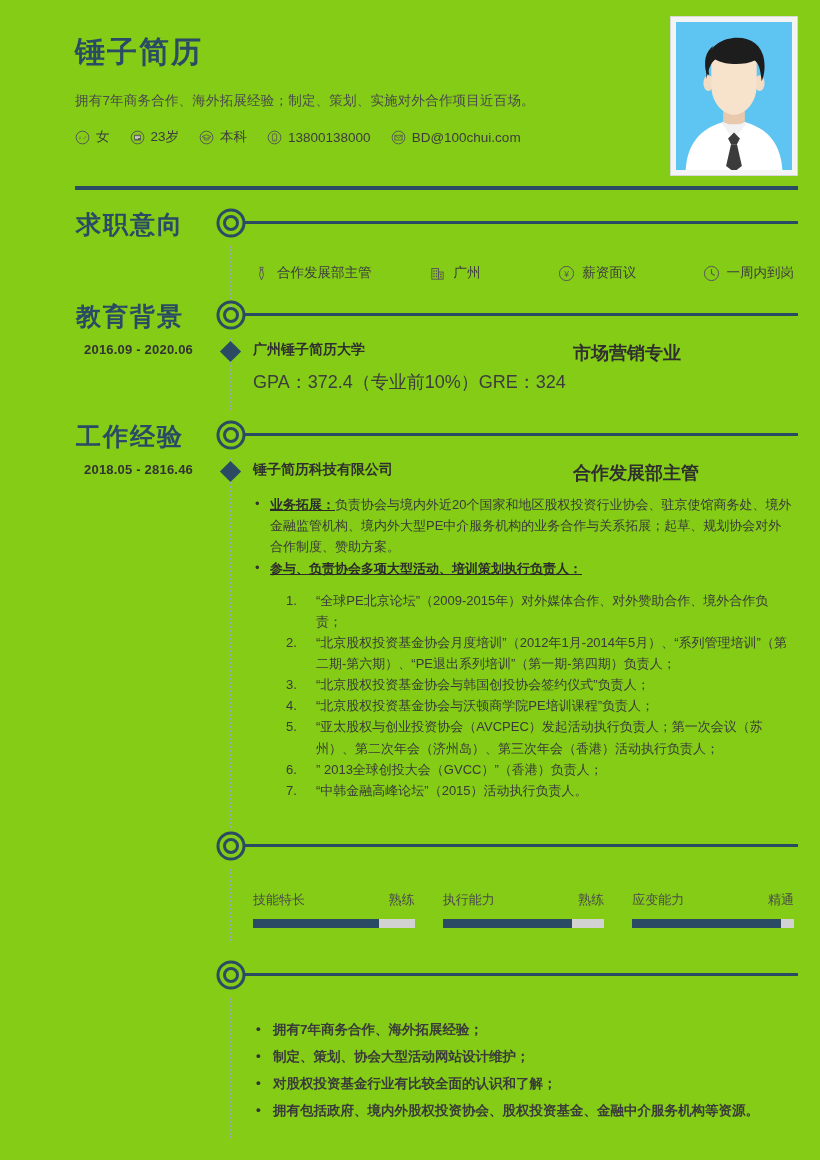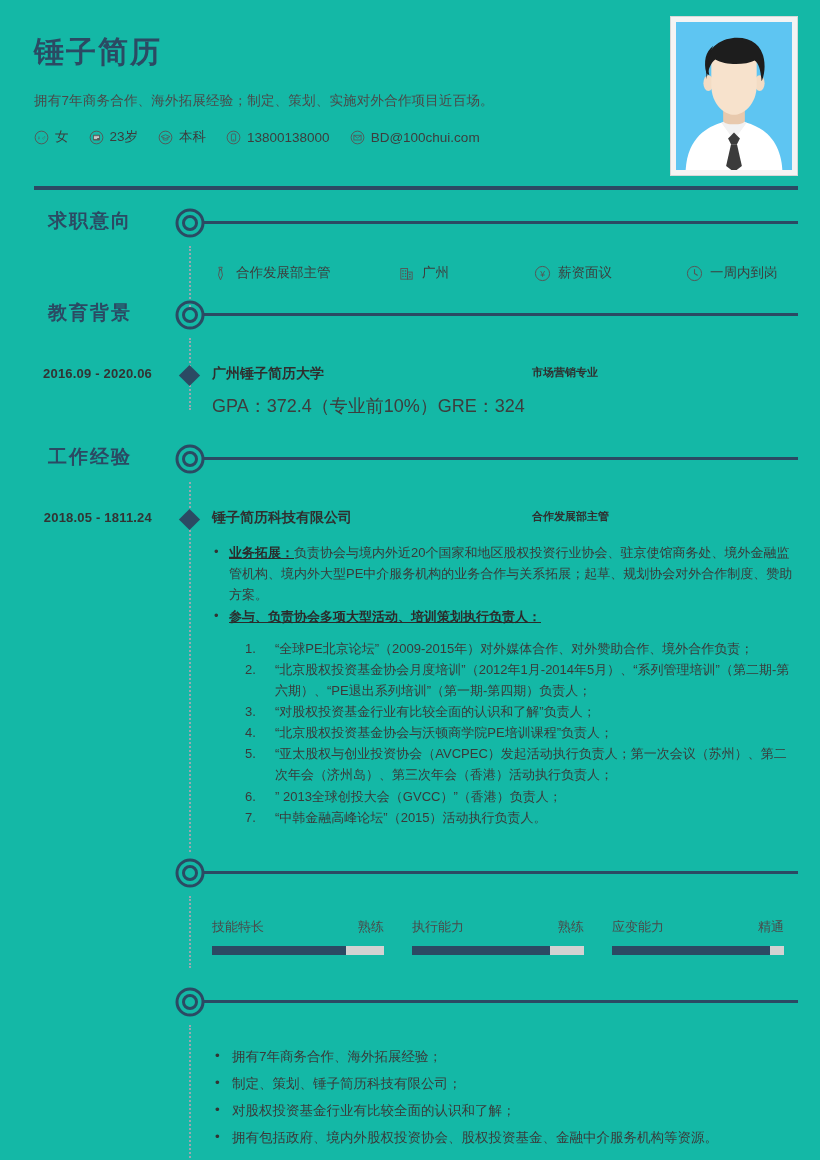--- a/index.html
+++ b/index.html
@@ -7,22 +7,23 @@
     width: 820px;
     height: 1160px;
     background: #ffffff;
     font-family: "Liberation Sans", "DejaVu Sans", sans-serif;
     color: #3a3a3a;
   }
   .page {
     position: relative;
     width: 820px;
     height: 1160px;
-    background: #14b8a6;
+    background: #84cc16;
     overflow: hidden;
+    padding-left: 41px;
   }
 
   
   .header {
     position: relative;
     padding: 30px 34px 0 34px;
     height: 196px;
   }
   .name {
     font-size: 30px;
@@ -77,26 +78,26 @@
   
   .body-area { position: relative; padding-top: 4px; }
   .section { position: relative; }
 
   .sec-head {
     position: relative;
     height: 46px;
   }
   .sec-title {
     position: absolute;
-    left: 14px;
+    left: 1px;
     width: 160px;
     top: 8px;
     text-align: left;
     padding-left: 34px;
-    font-size: 19px;
+    font-size: 25px;
     font-weight: 700;
     color: #2b4a63;
     letter-spacing: 2px;
   }
   .sec-marker {
     position: absolute;
     left: 175px;
     top: 8px;
     width: 30px; height: 30px;
     z-index: 3;
@@ -132,21 +133,21 @@
   .intent-item:nth-child(1) { width: 186px; }
   .intent-item:nth-child(2) { width: 136px; }
   .intent-item:nth-child(3) { width: 152px; }
   .iicon { width: 17px; height: 17px; display: block; flex: 0 0 17px; }
 
   
   .entry { position: relative; }
   .entry-head {
     position: relative;
     height: 30px;
-    margin-top: 24px;
+    margin-top: 0;
   }
   .entry-date {
     position: absolute;
     left: 0; top: 4px;
     width: 170px;
     text-align: right;
     padding-right: 18px;
     font-size: 13px;
     font-weight: 700;
     color: #333;
@@ -163,21 +164,21 @@
   .entry-org {
     position: absolute;
     left: 212px; top: 3px;
     font-size: 14px;
     font-weight: 700;
     color: #2f2f2f;
   }
   .entry-role {
     position: absolute;
     left: 532px; top: 3px;
-    font-size: 11px;
+    font-size: 18px;
     font-weight: 700;
     color: #2f2f2f;
   }
   .entry-sub {
     padding-left: 212px;
     font-size: 18px;
     color: #3d3d3d;
     margin-top: 2px;
   }
 
@@ -254,21 +255,21 @@
   
   .eval-body {
     padding-left: 212px;
     padding-right: 26px;
     padding-top: 18px;
     font-size: 13.5px;
     line-height: 2.0;
     color: #3a3a3a;
   }
   ul.el { list-style: none; }
-  ul.el > li { position: relative; padding-left: 20px; }
+  ul.el > li { position: relative; padding-left: 20px; font-weight: bold; }
   ul.el > li::before {
     content: "\2022";
     position: absolute;
     left: 3px; top: -1px;
     color: #333;
   }
 </style>
 </head>
 <body>
 
@@ -445,40 +446,40 @@
         <svg class="sec-marker" viewBox="0 0 30 30">
           <circle cx="15" cy="15" r="13" fill="none" stroke="#2b4a63" stroke-width="3"></circle>
           <circle cx="15" cy="15" r="6.5" fill="none" stroke="#2b4a63" stroke-width="3"></circle>
         </svg>
         <div class="sec-line"></div>
       </div>
       <div class="dotline" style="top:46px; height:370px;"></div>
 
       <div class="entry">
         <div class="entry-head">
-          <div class="entry-date">2018.05 - 1811.24</div>
+          <div class="entry-date">2018.05 - 2816.46</div>
           <div class="entry-diamond"></div>
           <div class="entry-org">锤子简历科技有限公司</div>
           <div class="entry-role">合作发展部主管</div>
         </div>
       </div>
 
       <div class="work-body">
         <ul class="wl">
 
           <li>
             <span class="wl-strong">业务拓展：</span><span>负责协会与境内外近20个国家和地区股权投资行业协会、驻京使馆商务处、境外金融监管机构、境内外大型PE中介服务机构的业务合作与关系拓展；起草、规划协会对外合作制度、赞助方案。</span>
           </li>
 
           <li>
             <span class="wl-strong">参与、负责协会多项大型活动、培训策划执行负责人：</span>
             <ol class="nl">
               <li>“全球PE北京论坛”（2009-2015年）对外媒体合作、对外赞助合作、境外合作负责；</li>
               <li>“北京股权投资基金协会月度培训”（2012年1月-2014年5月）、“系列管理培训”（第二期-第六期）、“PE退出系列培训”（第一期-第四期）负责人；</li>
-              <li>“对股权投资基金行业有比较全面的认识和了解”负责人；</li>
+              <li>“北京股权投资基金协会与韩国创投协会签约仪式”负责人；</li>
               <li>“北京股权投资基金协会与沃顿商学院PE培训课程”负责人；</li>
               <li>“亚太股权与创业投资协会（AVCPEC）发起活动执行负责人；第一次会议（苏州）、第二次年会（济州岛）、第三次年会（香港）活动执行负责人；</li>
               <li>” 2013全球创投大会（GVCC）”（香港）负责人；</li>
               <li>“中韩金融高峰论坛”（2015）活动执行负责人。</li>
             </ol>
           </li>
 
 
         </ul>
       </div>
@@ -537,21 +538,21 @@
           <circle cx="15" cy="15" r="13" fill="none" stroke="#2b4a63" stroke-width="3"></circle>
           <circle cx="15" cy="15" r="6.5" fill="none" stroke="#2b4a63" stroke-width="3"></circle>
         </svg>
         <div class="sec-line"></div>
       </div>
       <div class="dotline" style="top:46px; height:140px;"></div>
 
       <div class="eval-body">
         <ul class="el">
           <li>拥有7年商务合作、海外拓展经验；</li>
-          <li>制定、策划、锤子简历科技有限公司；</li>
+          <li>制定、策划、协会大型活动网站设计维护；</li>
           <li>对股权投资基金行业有比较全面的认识和了解；</li>
           <li>拥有包括政府、境内外股权投资协会、股权投资基金、金融中介服务机构等资源。</li>
         </ul>
       </div>
     </div>
 
   </div>
 </div>
 
 </body></html>

